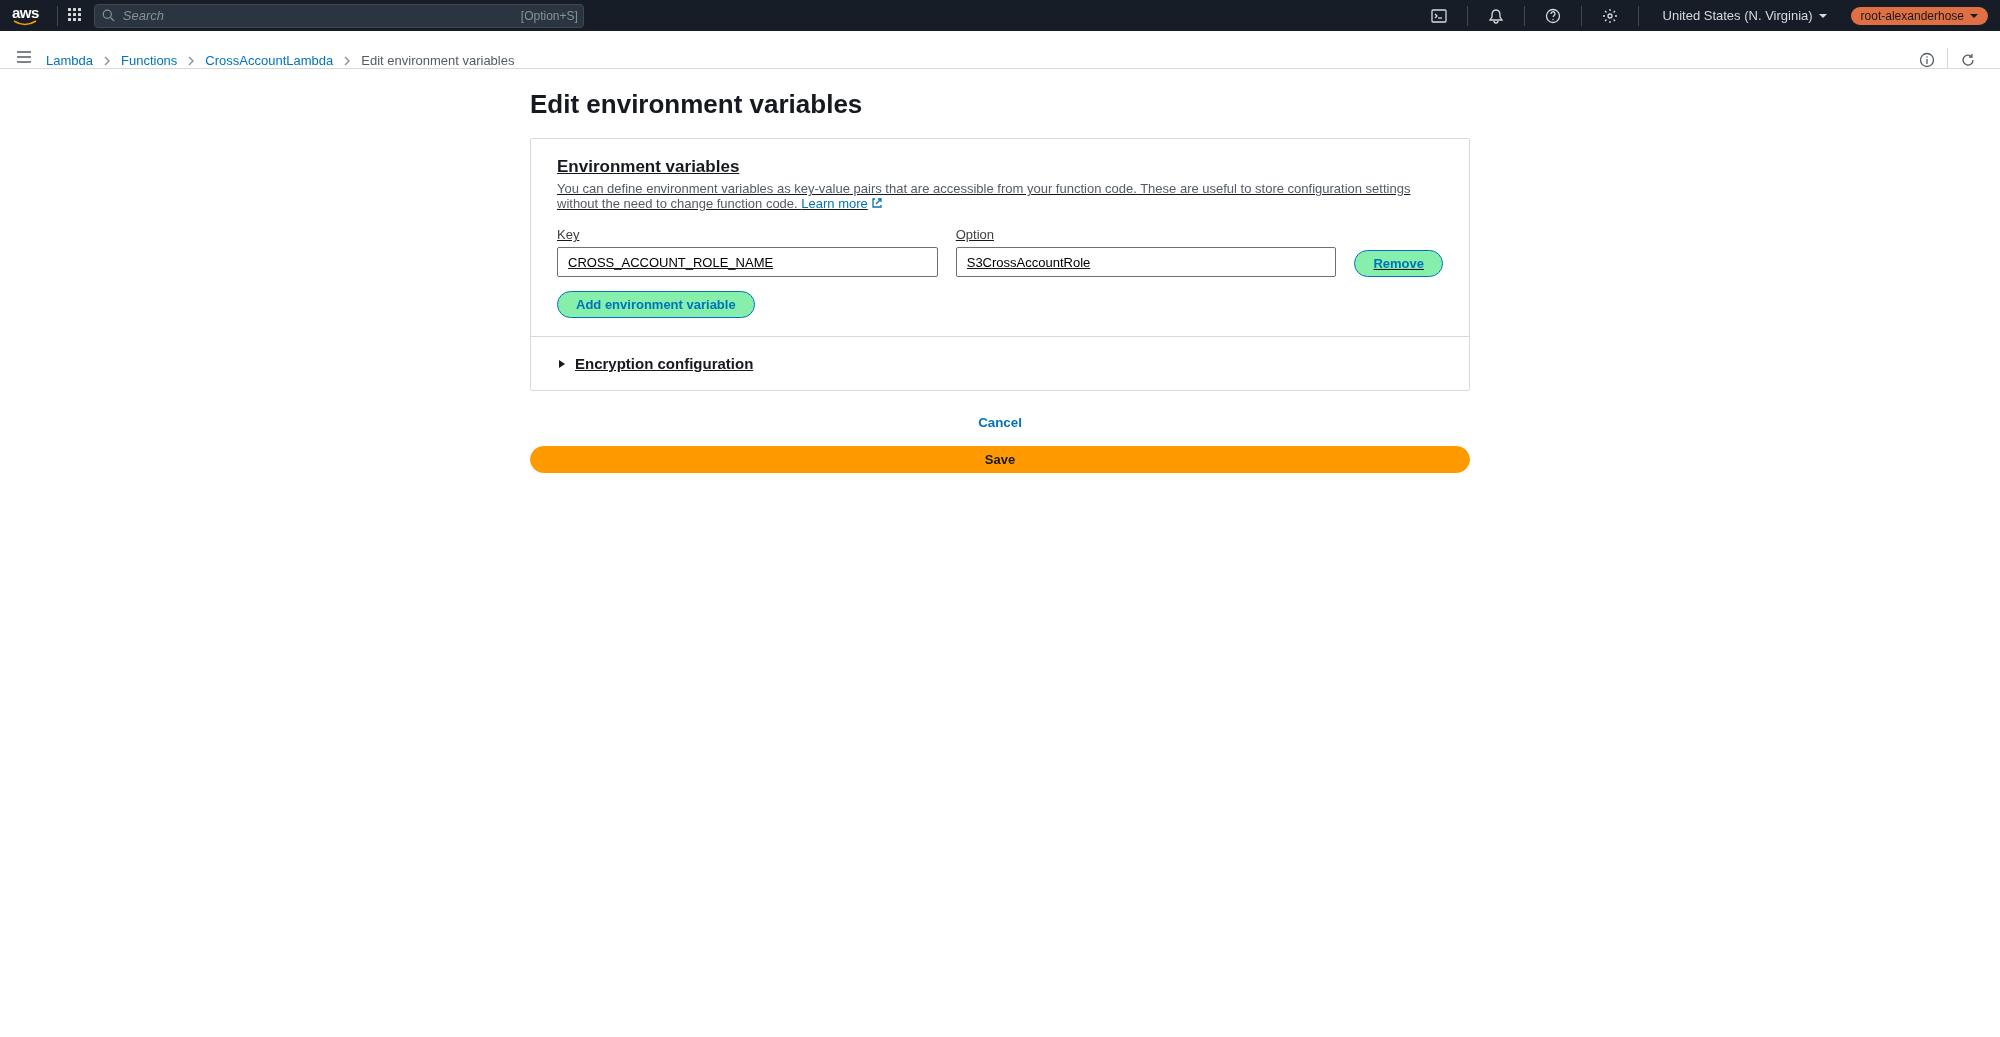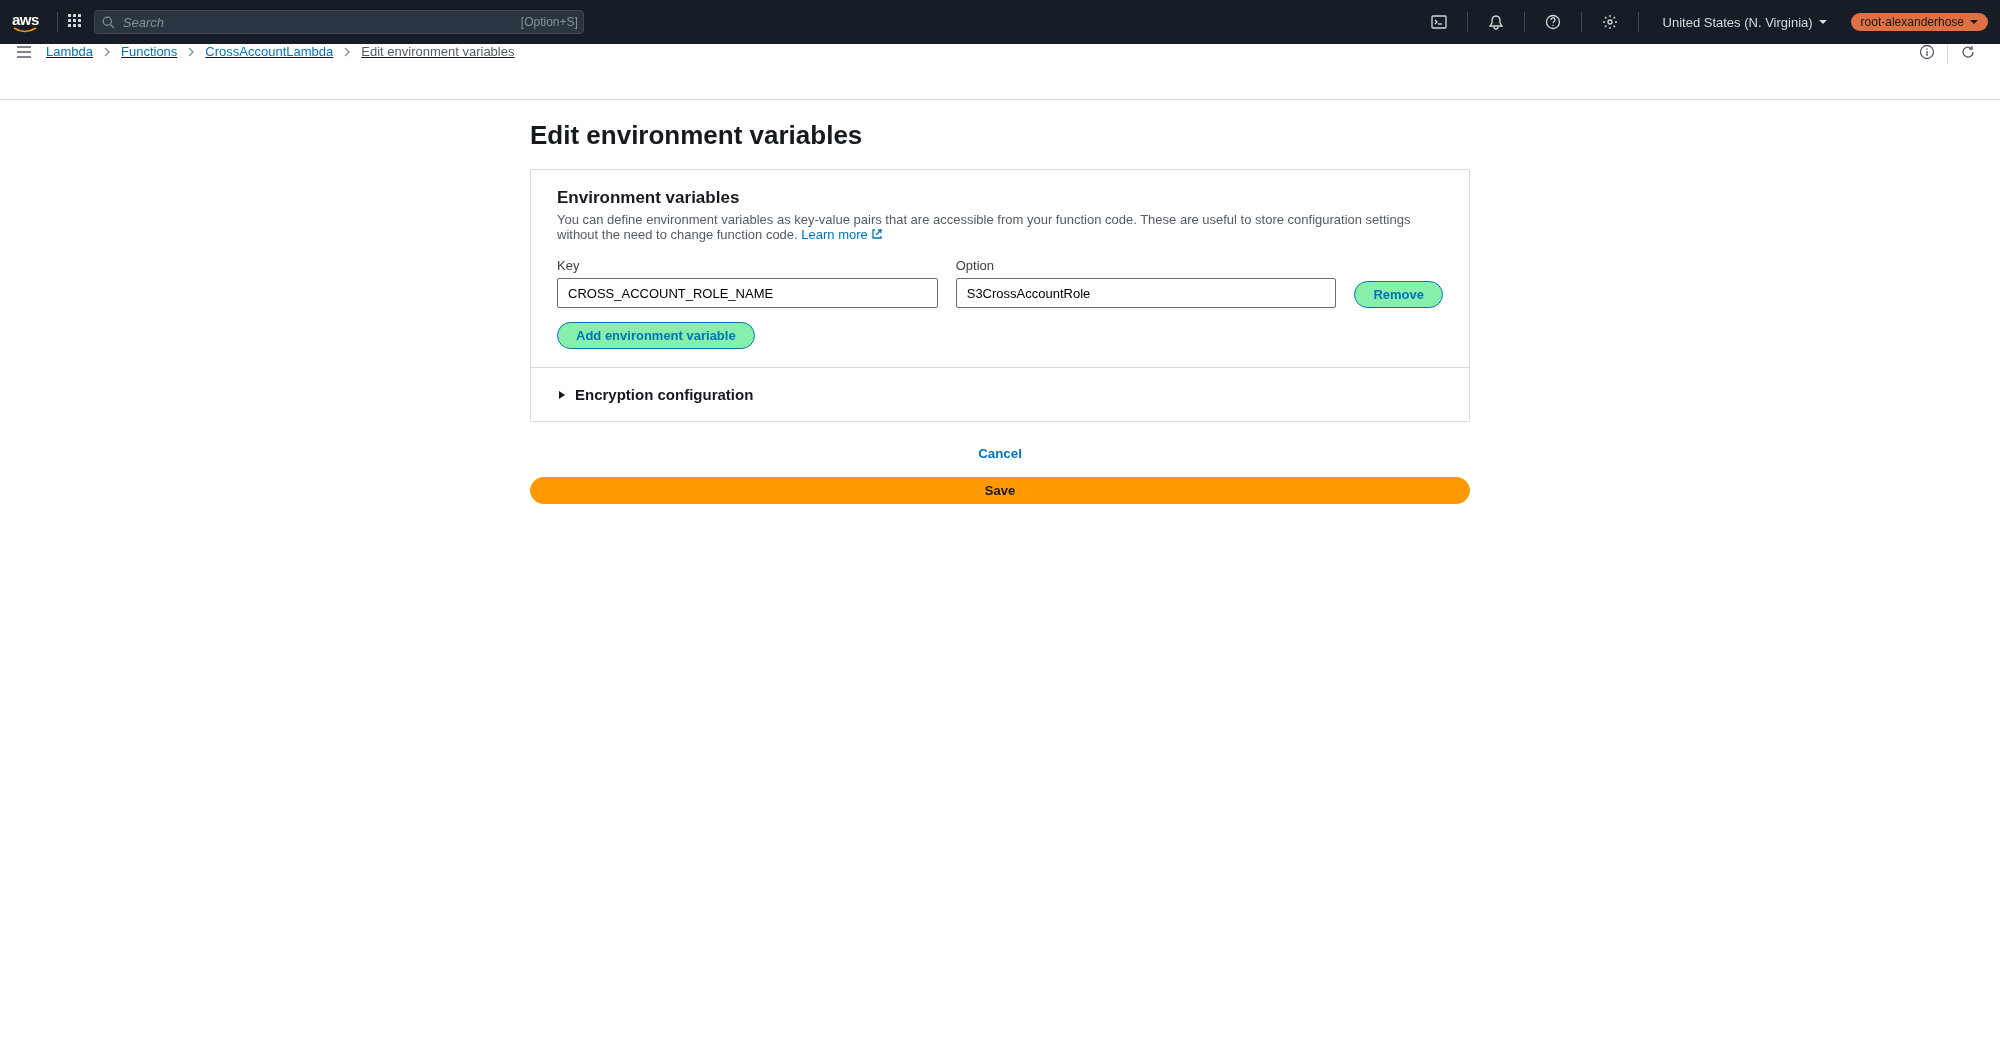--- a/index.html
+++ b/index.html
@@ -1,19 +1,19 @@
 <!DOCTYPE html>
 <html><head>
 <meta charset="utf-8">
 <style>
 * { margin: 0; padding: 0; box-sizing: border-box; font-family: "Amazon Ember", "Helvetica Neue", Arial, sans-serif; }
 body { background: #ffffff; color: #16191f; font-size: 14px; }
 
 
-.top-nav { background: #161d26; height: 44px; display: flex; align-items: center; padding: 0 12px; color: #d5dbdb; }
+.top-nav { background: #161d26; height: 31px; display: flex; align-items: center; padding: 0 12px; color: #d5dbdb; }
 .logo { color: #ffffff; font-weight: bold; font-size: 15px; margin-right: 8px; letter-spacing: -0.5px; display: flex; flex-direction: column; align-items: center; }
 .logo-text { line-height: 1; }
 .logo-smile { width: 24px; height: 6px; }
 .nav-divider { width: 1px; height: 20px; background: #414750; margin: 0 10px; }
 .services-icon { width: 16px; height: 16px; display: grid; grid-template-columns: repeat(3, 3px); grid-template-rows: repeat(3, 3px); gap: 2px; cursor: pointer; }
 .services-icon span { background: #d5dbdb; border-radius: 0.5px; }
 .search-wrap { margin-left: 10px; position: relative; display: flex; align-items: center; }
 .search-icon { position: absolute; left: 8px; color: #879196; }
 .search-input { background: #2a3541; border: 1px solid #414750; border-radius: 4px; height: 24px; width: 490px; padding: 0 70px 0 28px; color: #d5dbdb; font-size: 13px; }
 .search-input::placeholder { color: #879196; font-style: italic; }
@@ -21,36 +21,36 @@
 .nav-spacer { flex: 1; }
 .nav-right { display: flex; align-items: center; gap: 0; }
 .nav-icon-btn { width: 36px; height: 33px; display: flex; align-items: center; justify-content: center; cursor: pointer; color: #d5dbdb; }
 .nav-icon-btn svg { width: 16px; height: 16px; }
 .region-btn { display: flex; align-items: center; gap: 6px; padding: 0 14px; cursor: pointer; color: #d5dbdb; font-size: 13px; }
 .caret-down { width: 0; height: 0; border-left: 4px solid transparent; border-right: 4px solid transparent; border-top: 4px solid #d5dbdb; }
 .user-chip { background: #e07043; color: #16191f; border-radius: 10px; padding: 2px 10px; font-size: 12px; display: flex; align-items: center; gap: 6px; margin-left: 10px; cursor: pointer; }
 .user-chip .caret-down { border-top-color: #16191f; }
 
 
-.sub-nav { height: 56px; border-bottom: 1px solid #d5dbdb; display: flex; align-items: flex-start; padding: 0 16px; text-decoration: underline; }
+.sub-nav { height: 38px; border-bottom: 1px solid #d5dbdb; display: flex; align-items: flex-end; padding: 0 16px; }
 .hamburger { cursor: pointer; color: #545b64; margin-right: 14px; }
 .breadcrumb { display: flex; align-items: center; gap: 10px; font-size: 13px; }
 .breadcrumb a { color: #0073bb; text-decoration: none; cursor: pointer; }
 .breadcrumb .sep { color: #879196; }
 .breadcrumb .current { color: #545b64; }
 .sub-nav-spacer { flex: 1; }
 .sub-nav-icon { width: 32px; display: flex; justify-content: center; cursor: pointer; color: #545b64; }
 .sub-divider { width: 1px; height: 20px; background: #d5dbdb; margin: 0 4px; }
 
 
 .content { max-width: 1460px; margin: 0 auto; padding: 20px 260px; }
 .page-title { font-size: 26px; font-weight: 700; color: #16191f; margin-bottom: 18px; }
 
 .panel { border: 1px solid #d5dbdb; border-radius: 2px; background: #ffffff; }
-.panel-section { padding: 18px 26px; }
+.panel-section { padding: 18px 26px; text-decoration: underline; }
 .panel-divider { border-top: 1px solid #d5dbdb; }
 .section-title { font-size: 17px; font-weight: 700; margin-bottom: 4px; }
 .section-desc { font-size: 13px; color: #545b64; margin-bottom: 16px; }
 .section-desc a { color: #0073bb; text-decoration: none; cursor: pointer; }
 .ext-link-icon { display: inline-block; margin-left: 3px; vertical-align: -1px; }
 
 .env-row { display: flex; gap: 18px; align-items: flex-end; margin-bottom: 14px; }
 .field-group { display: flex; flex-direction: column; flex: 1; }
 .field-label { font-size: 13px; color: #404040; margin-bottom: 5px; }
 .text-input { border: 1px solid #687078; border-radius: 2px; height: 30px; padding: 0 10px; font-size: 13px; width: 100%; }

